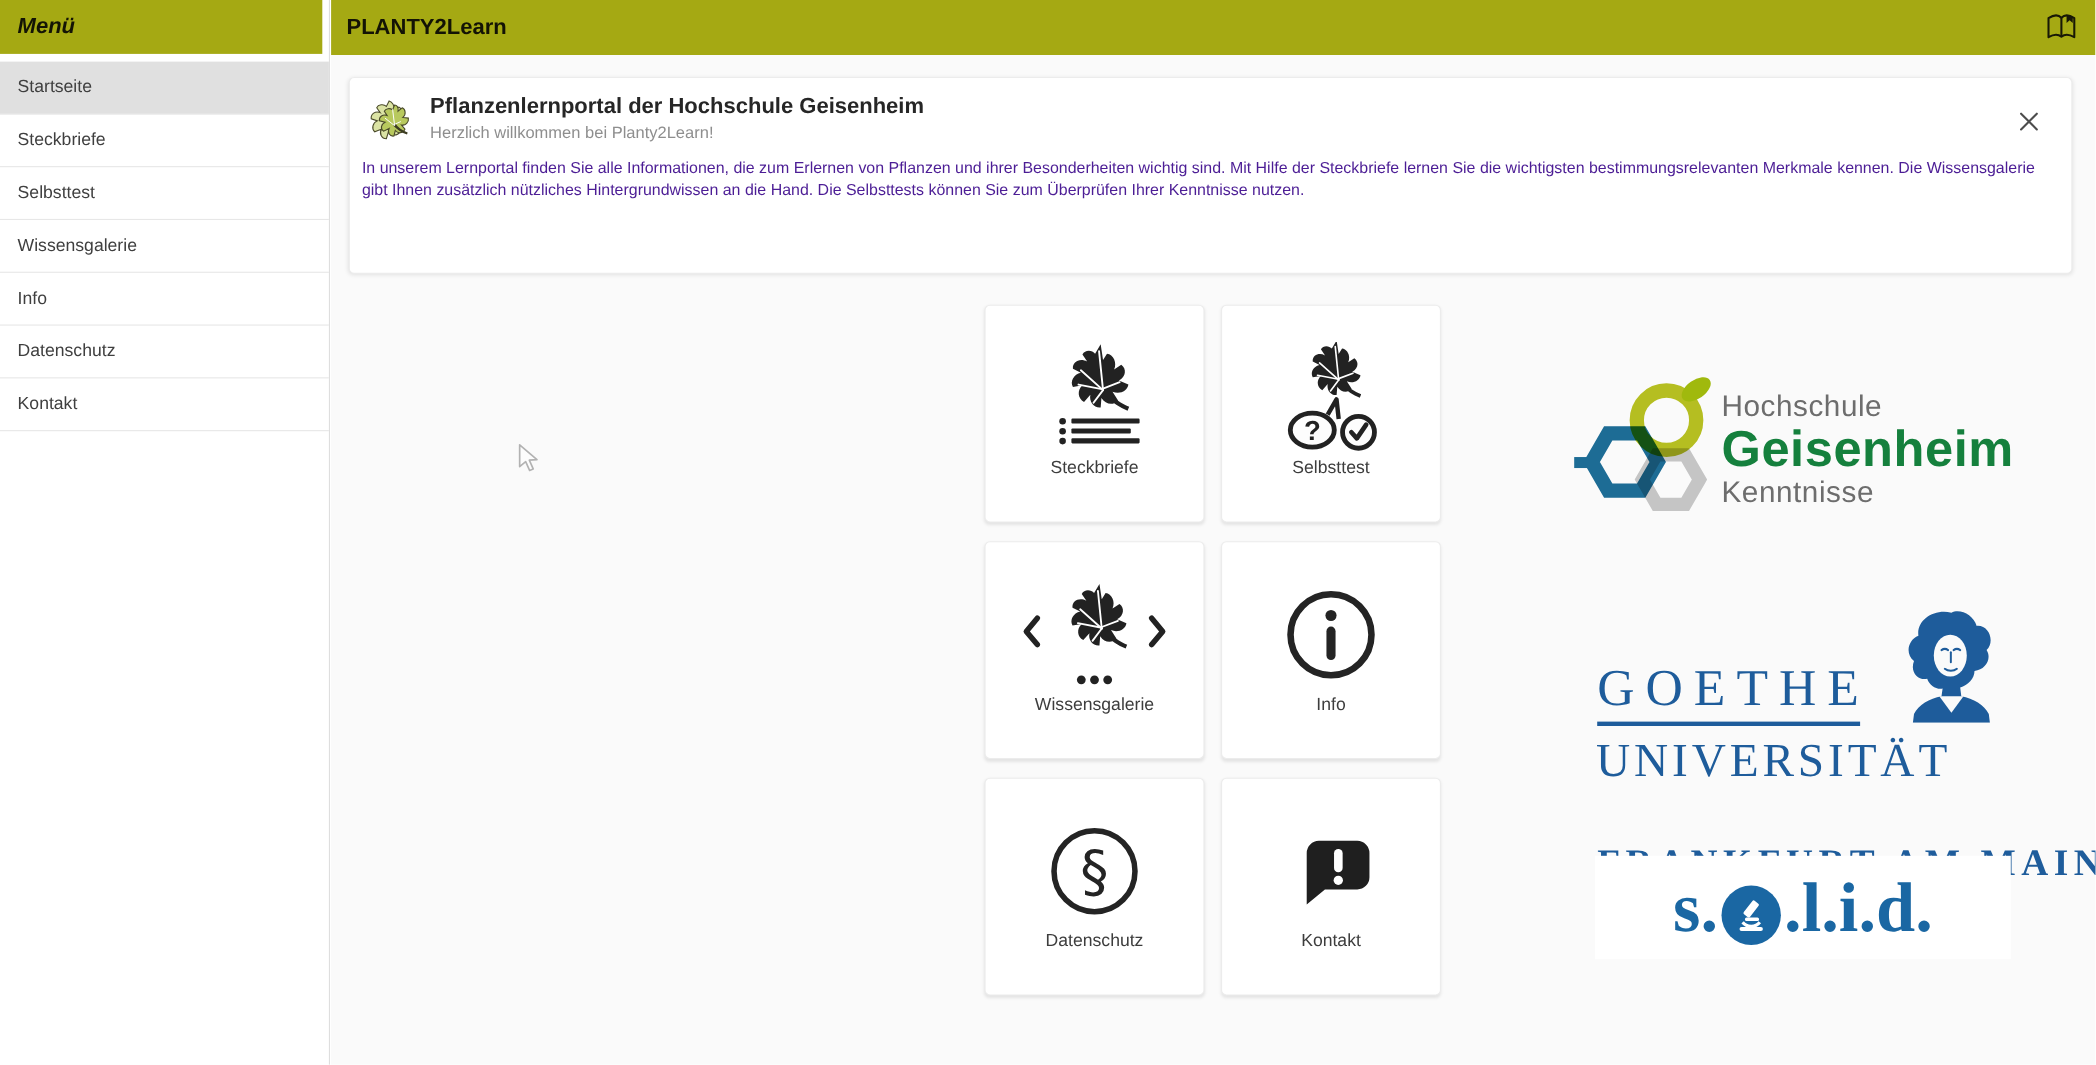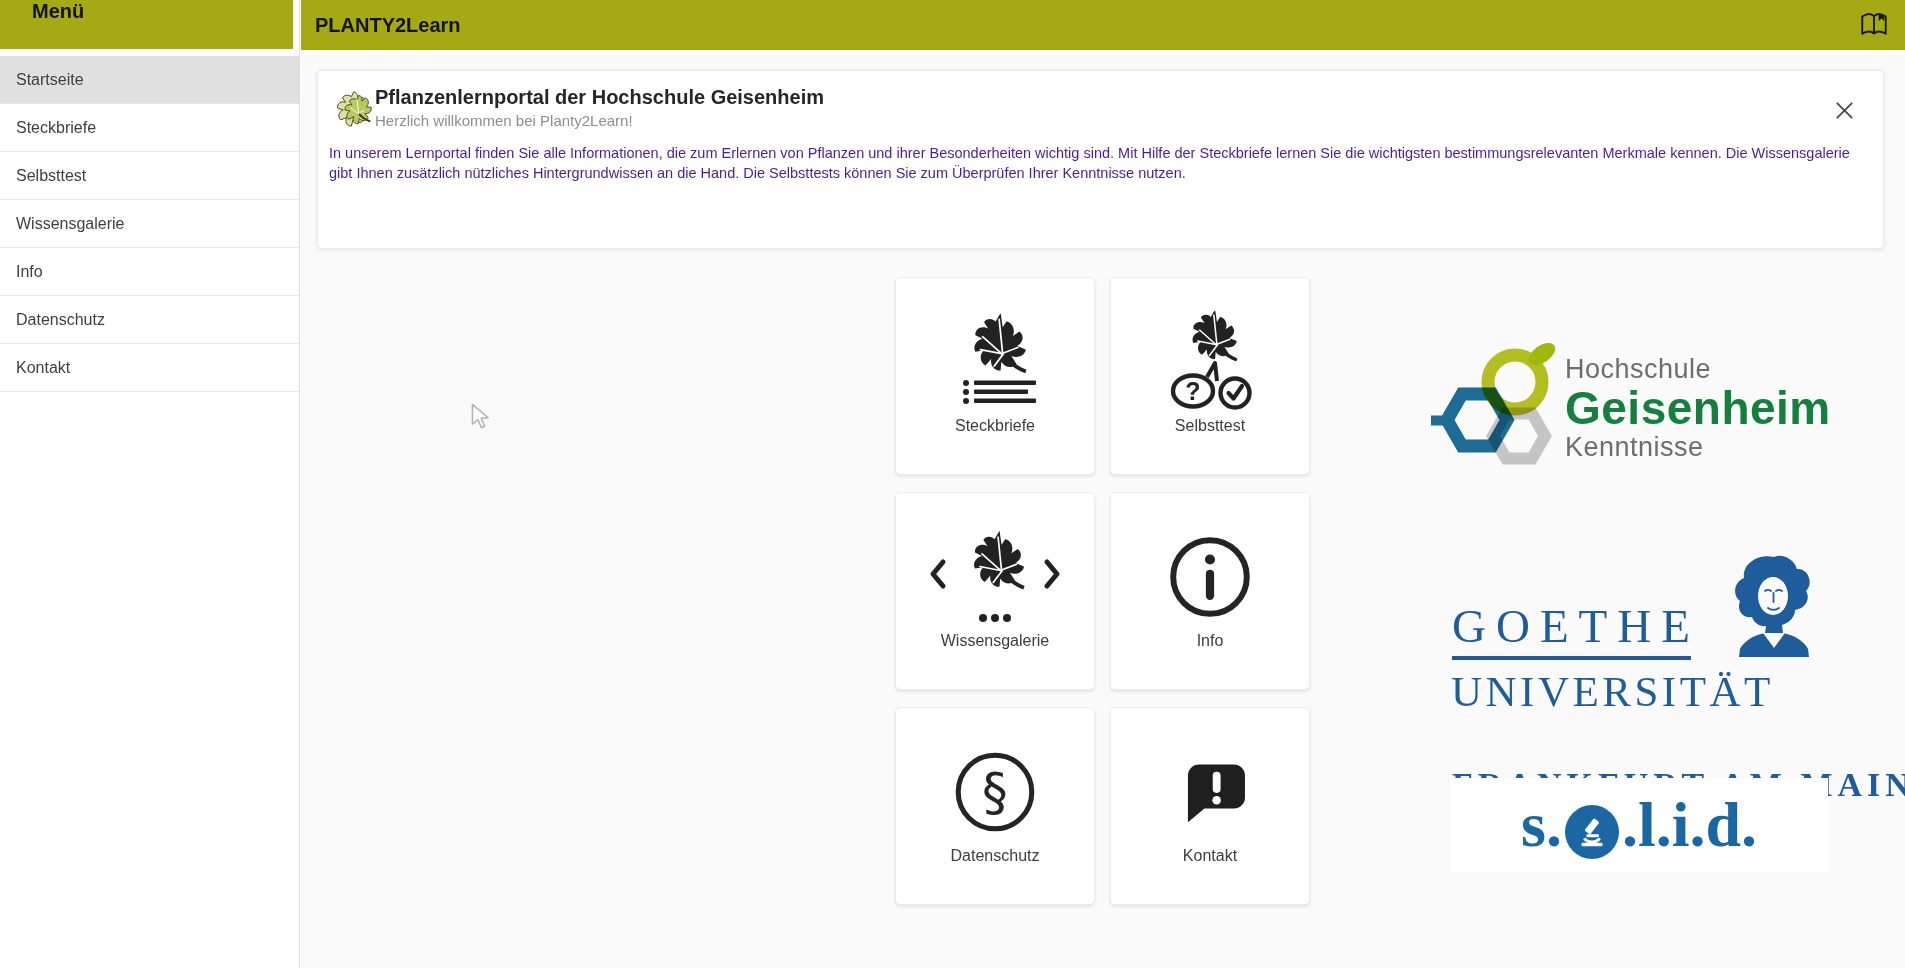--- a/index.html
+++ b/index.html
@@ -4,21 +4,21 @@
 <style>
   * { margin:0; padding:0; box-sizing:border-box; }
   html,body { width:1905px; height:968px; overflow:hidden;
     font-family:"Liberation Sans","DejaVu Sans",sans-serif; background:#ffffff; }
   .app { position:relative; width:1905px; height:968px; }
 
   
   .sidebar { position:absolute; left:0; top:0; width:300px; height:968px;
     background:#ffffff; border-right:1px solid #dedede; }
   .sidebar-header { width:293px; height:49px; background:var(--topbar_olive,#a5a913);
-    display:flex; align-items:flex-start; padding-left:32px; }
+    display:flex; align-items:center; padding-left:16px;font-style:italic; }
   .sidebar-header span { font-size:20px; font-weight:600; color:#141405; }
   .menu-list { padding-top:7px; }
   .menu-item { height:48px; display:flex; align-items:center; padding-left:16px;
     font-size:16px; color:#3f3f3f; border-bottom:1px solid #e7e7e7; cursor:pointer; }
   .menu-item.active { background:var(--active_item_bg,#e0e0e0); }
 
   
   .topbar { position:absolute; left:301px; top:0; width:1604px; height:50px;
     background:var(--topbar_olive,#a5a913); display:flex; align-items:center; padding:0 14px; }
   .topbar-title { font-size:20px; font-weight:600; color:#131305; }
@@ -28,21 +28,21 @@
   
   .content { position:absolute; left:301px; top:50px; width:1604px; height:918px;
     background:#fafafa; }
 
   
   .card { position:absolute; left:16px; top:20px; width:1567px; height:179px;
     background:#ffffff; border-radius:5px; border:1px solid #ececec;
     box-shadow:0 1px 4px rgba(0,0,0,.10); }
   .card-header { display:flex; align-items:flex-start; padding:14px 16px 0 17px; }
   .card-leaf { width:40px; height:44px; margin-top:1px; }
-  .card-titles { }
+  .card-titles { margin-left:16px; }
   .card-title { font-size:20px; font-weight:700; color:#262626; line-height:24px; }
   .card-subtitle { font-size:15px; color:#8e8e8e; margin-top:3px; }
   .card-close { margin-left:auto; margin-top:12px; margin-right:10px; width:26px; height:26px;
     display:flex; align-items:center; justify-content:center; cursor:pointer; }
   .card-body { padding:13px 18px 0 11px; font-size:14.5px; line-height:20px; color:#4c1d95; }
   .card-closing { padding:12px 18px 0 11px; font-size:14.5px; color:#3d3d3d; }
 
   
   .tiles { position:absolute; left:594px; top:227px; display:grid;
     grid-template-columns:200px 200px; grid-auto-rows:198px; column-gap:15px; row-gap:17px; }

